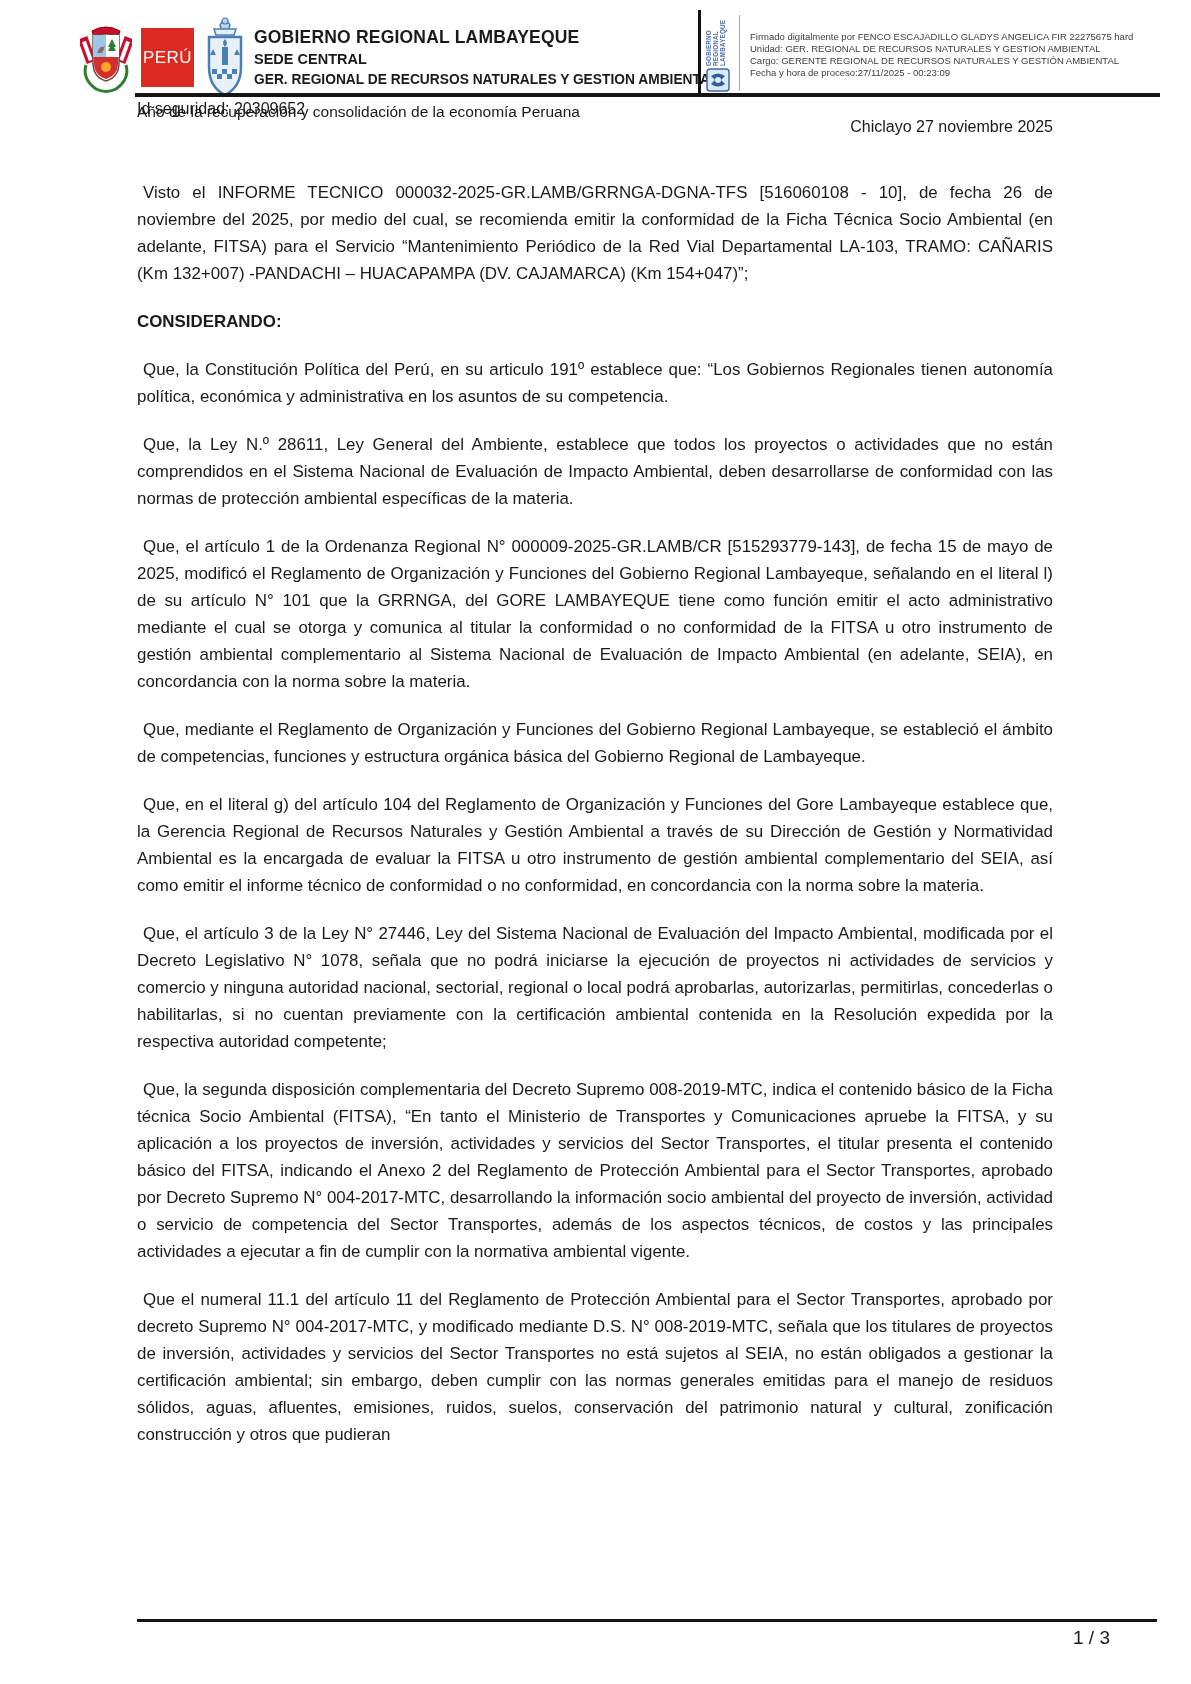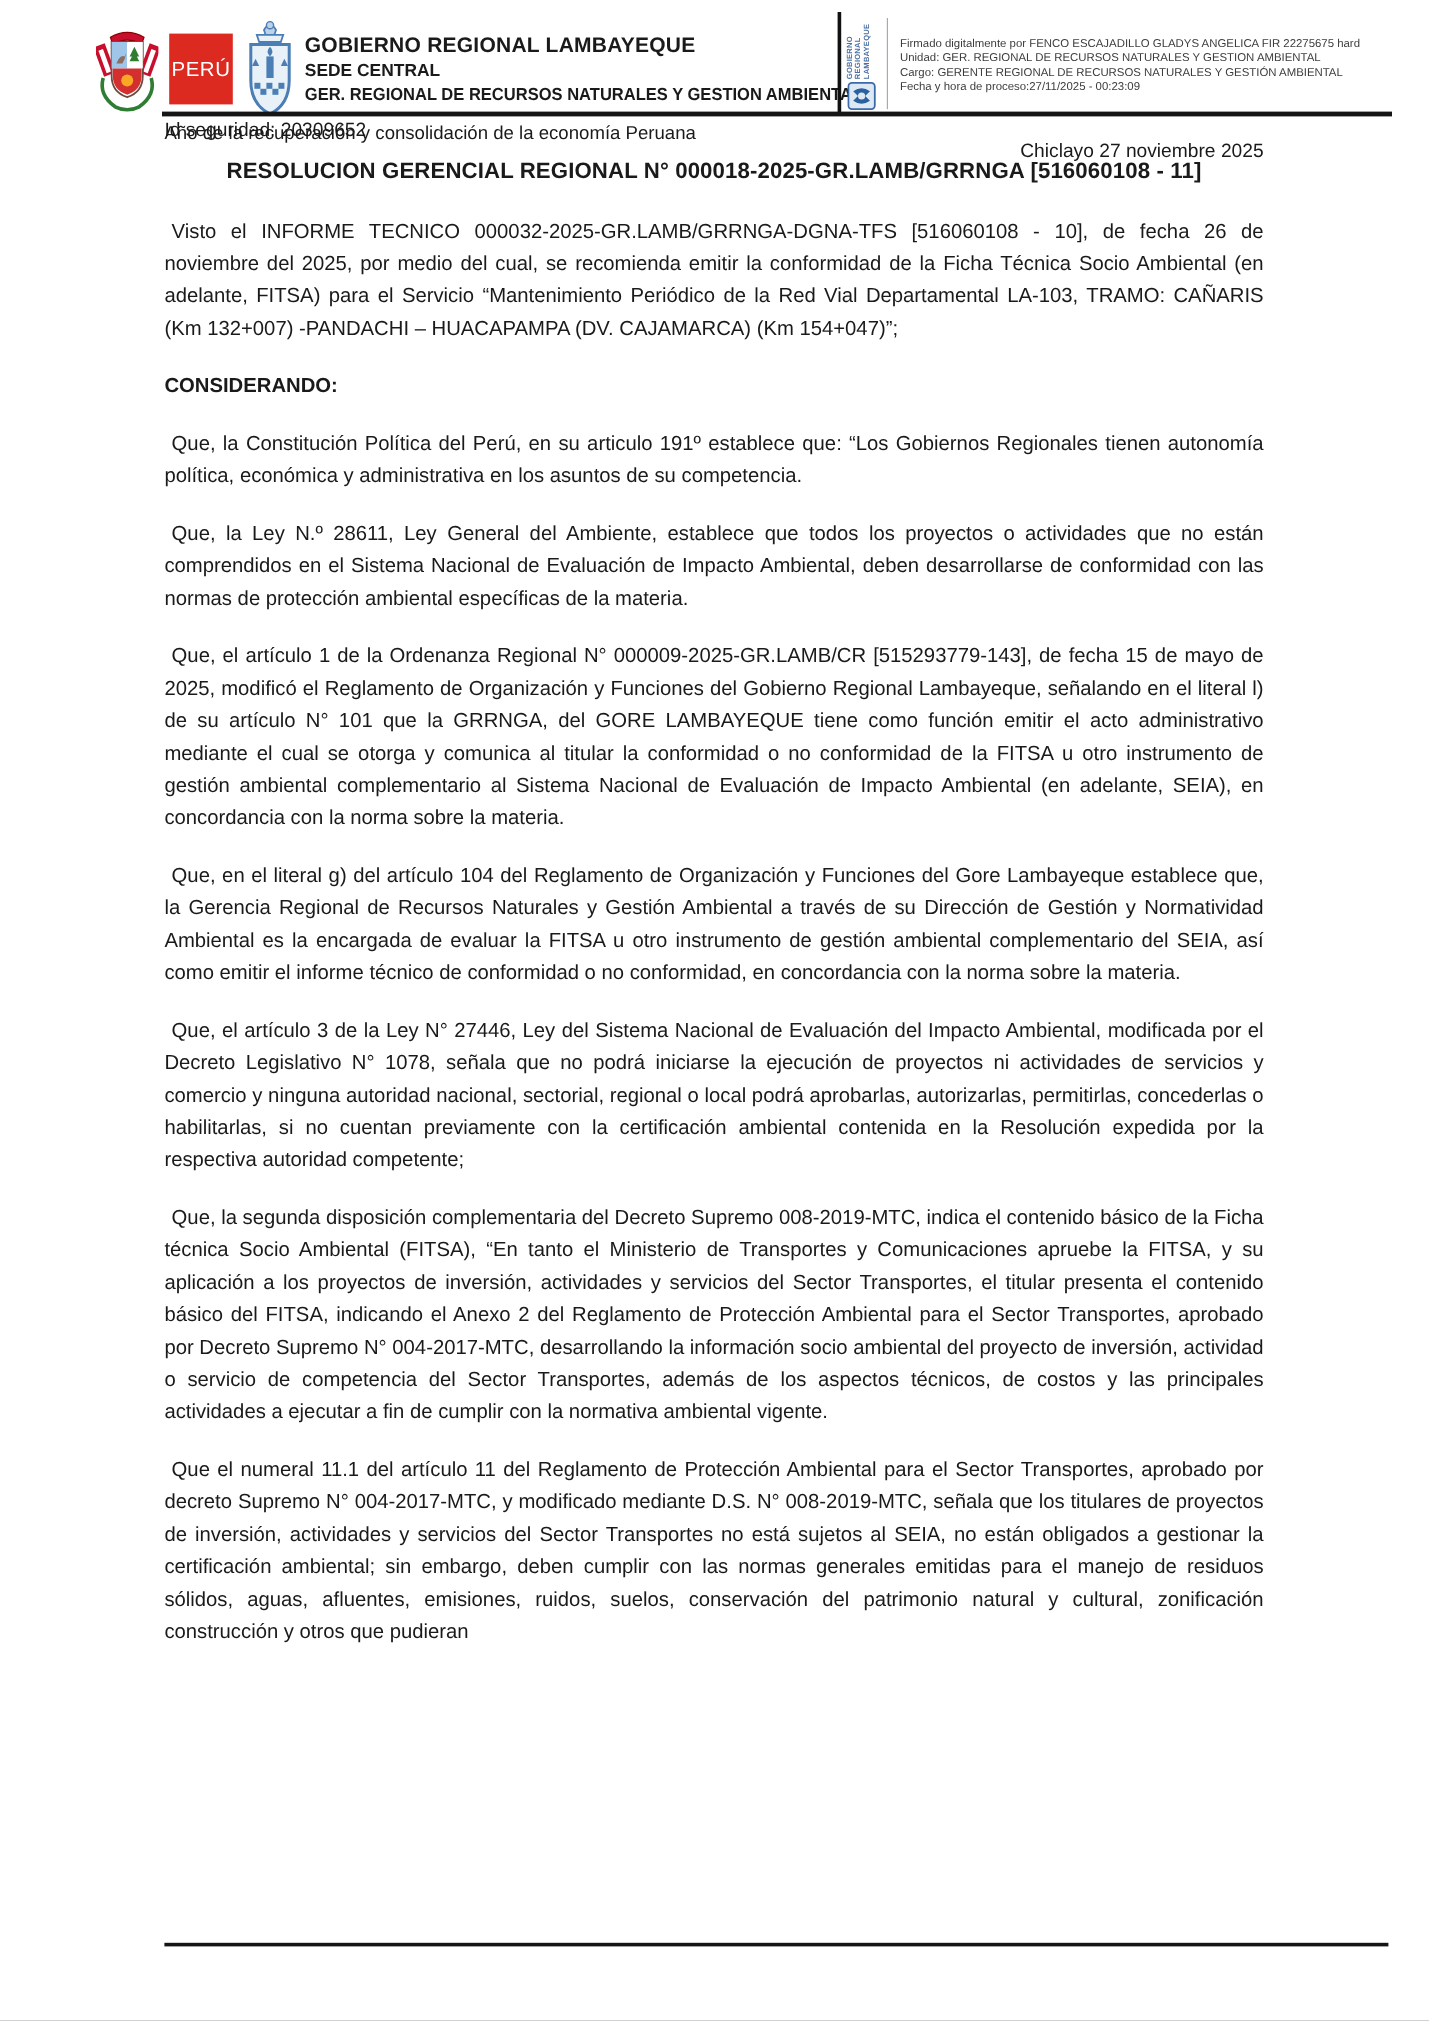--- a/index.html
+++ b/index.html
@@ -135,29 +135,30 @@
       <div class="sig-line">Unidad: GER. REGIONAL DE RECURSOS NATURALES Y GESTION AMBIENTAL</div>
       <div class="sig-line">Cargo: GERENTE REGIONAL DE RECURSOS NATURALES Y GESTIÓN AMBIENTAL</div>
       <div class="sig-line">Fecha y hora de proceso:27/11/2025 - 00:23:09</div>
     </div>
 
   <div class="header-rule"></div>
   <div class="id-seguridad">Id seguridad: 20309652</div>
 
   <div class="motto">Año de la recuperación y consolidación de la economía Peruana</div>
   <div class="dateline">Chiclayo 27 noviembre 2025</div>
-  <div class="doc-title">RESOLUCION GERENCIAL REGIONAL N° 000018-2025-GR.LAMB/GRRNGA [516060108 - 11]</div>
 
   <main class="doc-body">
       <p class="doc-paragraph">Visto el INFORME TECNICO 000032-2025-GR.LAMB/GRRNGA-DGNA-TFS [516060108 - 10], de fecha 26 de noviembre del 2025, por medio del cual, se recomienda emitir la conformidad de la Ficha Técnica Socio Ambiental (en adelante, FITSA) para el Servicio “Mantenimiento Periódico de la Red Vial Departamental LA-103, TRAMO: CAÑARIS (Km 132+007) -PANDACHI – HUACAPAMPA (DV. CAJAMARCA) (Km 154+047)”;</p>
       <h2 class="doc-heading">CONSIDERANDO:</h2>
       <p class="doc-paragraph">Que, la Constitución Política del Perú, en su articulo 191º establece que: “Los Gobiernos Regionales tienen autonomía política, económica y administrativa en los asuntos de su competencia.</p>
       <p class="doc-paragraph">Que, la Ley N.º 28611, Ley General del Ambiente, establece que todos los proyectos o actividades que no están comprendidos en el Sistema Nacional de Evaluación de Impacto Ambiental, deben desarrollarse de conformidad con las normas de protección ambiental específicas de la materia.</p>
       <p class="doc-paragraph">Que, el artículo 1 de la Ordenanza Regional N° 000009-2025-GR.LAMB/CR [515293779-143], de fecha 15 de mayo de 2025, modificó el Reglamento de Organización y Funciones del Gobierno Regional Lambayeque, señalando en el literal l) de su artículo N° 101 que la GRRNGA, del GORE LAMBAYEQUE tiene como función emitir el acto administrativo mediante el cual se otorga y comunica al titular la conformidad o no conformidad de la FITSA u otro instrumento de gestión ambiental complementario al Sistema Nacional de Evaluación de Impacto Ambiental (en adelante, SEIA), en concordancia con la norma sobre la materia.</p>
+      <p class="doc-paragraph">Que, mediante el Reglamento de Organización y Funciones del Gobierno Regional Lambayeque, se estableció el ámbito de competencias, funciones y estructura orgánica básica del Gobierno Regional de Lambayeque.</p>
       <p class="doc-paragraph">Que, en el literal g) del artículo 104 del Reglamento de Organización y Funciones del Gore Lambayeque establece que, la Gerencia Regional de Recursos Naturales y Gestión Ambiental a través de su Dirección de Gestión y Normatividad Ambiental es la encargada de evaluar la FITSA u otro instrumento de gestión ambiental complementario del SEIA, así como emitir el informe técnico de conformidad o no conformidad, en concordancia con la norma sobre la materia.</p>
       <p class="doc-paragraph">Que, el artículo 3 de la Ley N° 27446, Ley del Sistema Nacional de Evaluación del Impacto Ambiental, modificada por el Decreto Legislativo N° 1078, señala que no podrá iniciarse la ejecución de proyectos ni actividades de servicios y comercio y ninguna autoridad nacional, sectorial, regional o local podrá aprobarlas, autorizarlas, permitirlas, concederlas o habilitarlas, si no cuentan previamente con la certificación ambiental contenida en la Resolución expedida por la respectiva autoridad competente;</p>
       <p class="doc-paragraph">Que, la segunda disposición complementaria del Decreto Supremo 008-2019-MTC, indica el contenido básico de la Ficha técnica Socio Ambiental (FITSA), “En tanto el Ministerio de Transportes y Comunicaciones apruebe la FITSA, y su aplicación a los proyectos de inversión, actividades y servicios del Sector Transportes, el titular presenta el contenido básico del FITSA, indicando el Anexo 2 del Reglamento de Protección Ambiental para el Sector Transportes, aprobado por Decreto Supremo N° 004-2017-MTC, desarrollando la información socio ambiental del proyecto de inversión, actividad o servicio de competencia del Sector Transportes, además de los aspectos técnicos, de costos y las principales actividades a ejecutar a fin de cumplir con la normativa ambiental vigente.</p>
       <p class="doc-paragraph">Que el numeral 11.1 del artículo 11 del Reglamento de Protección Ambiental para el Sector Transportes, aprobado por decreto Supremo N° 004-2017-MTC, y modificado mediante D.S. N° 008-2019-MTC, señala que los titulares de proyectos de inversión, actividades y servicios del Sector Transportes no está sujetos al SEIA, no están obligados a gestionar la certificación ambiental; sin embargo, deben cumplir con las normas generales emitidas para el manejo de residuos sólidos, aguas, afluentes, emisiones, ruidos, suelos, conservación del patrimonio natural y cultural, zonificación construcción y otros que pudieran</p>
     </main>
 
   <div class="footer-rule"></div>
+  <div class="page-number">1 / 3</div>
 
 </div>
 
 </body></html>

